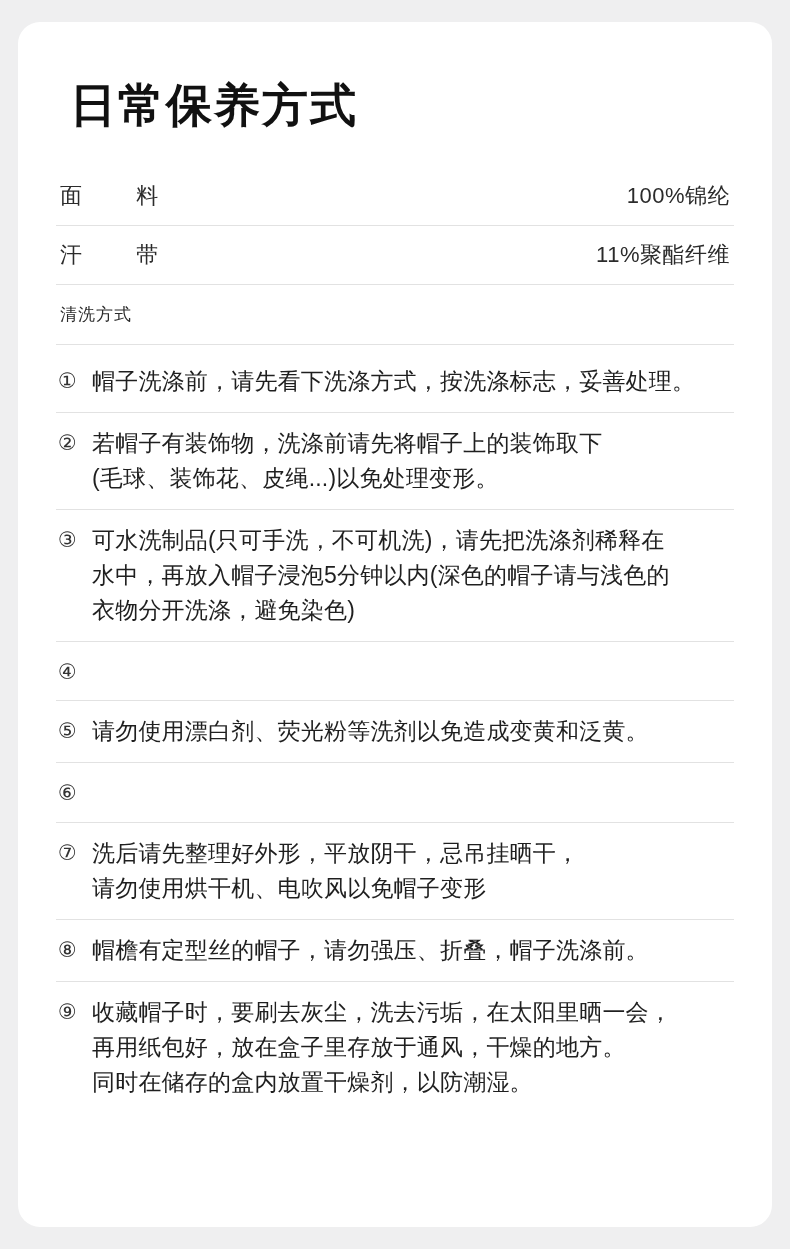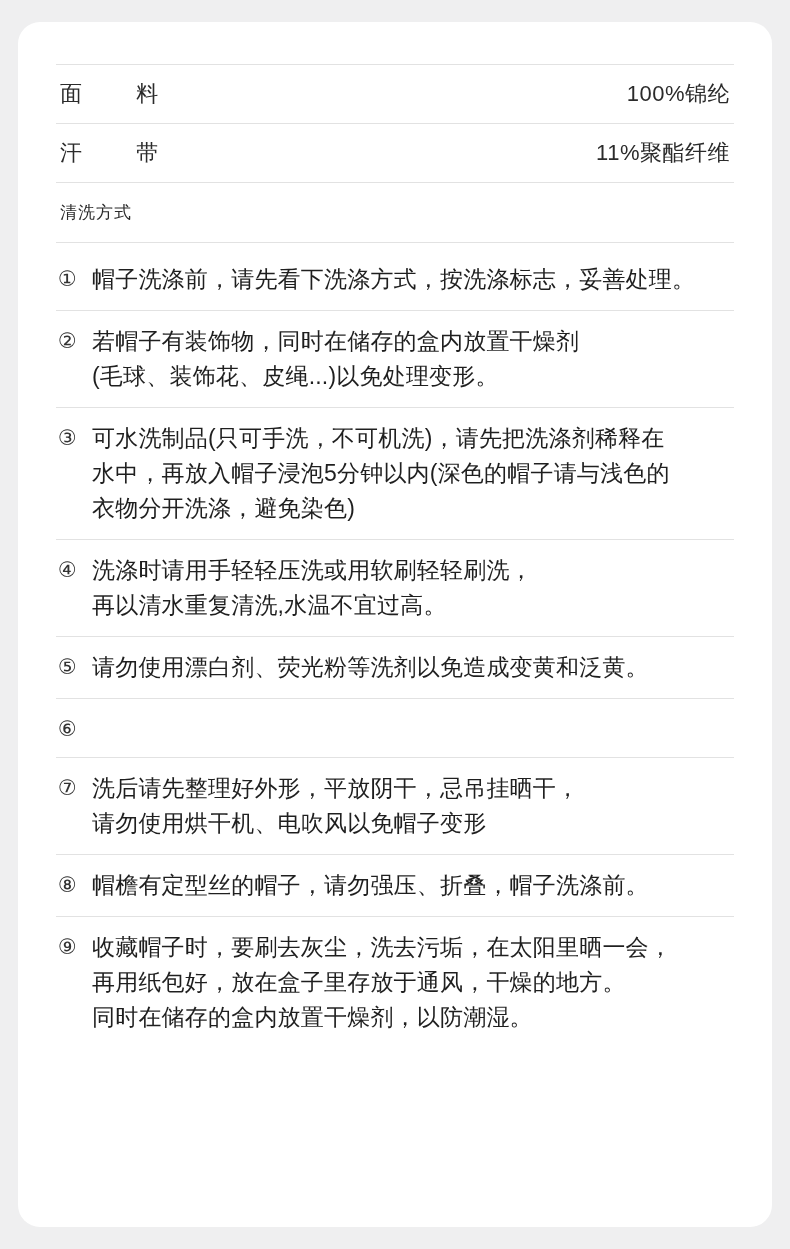--- a/index.html
+++ b/index.html
@@ -97,20 +97,21 @@
     color: #1f1f1f;
     white-space: pre-line;
     letter-spacing: 0.2px;
   }
 </style>
 </head>
 <body>
 
 <div class="card">
 
+  <div class="title">日常保养方式</div>
 
   <div class="spec-row">
     <span class="spec-label">面  料</span>
     <span class="spec-value">100%锦纶</span>
   </div>
 
   <div class="spec-row">
     <span class="spec-label">汗  带</span>
     <span class="spec-value">11%聚酯纤维</span>
   </div>
@@ -119,33 +120,31 @@
     <span class="spec-label">清洗方式</span>
   </div>
 
   <div class="care-list">
     <div class="care-item">
       <div class="care-num">①</div>
       <div class="care-text">帽子洗涤前，请先看下洗涤方式，按洗涤标志，妥善处理。</div>
     </div>
     <div class="care-item">
       <div class="care-num">②</div>
-      <div class="care-text">若帽子有装饰物，同时在储存的盒内放置干燥剂
+      <div class="care-text">若帽子有装饰物，洗涤前请先将帽子上的装饰取下
 (毛球、装饰花、皮绳...)以免处理变形。</div>
     </div>
     <div class="care-item">
       <div class="care-num">③</div>
       <div class="care-text">可水洗制品(只可手洗，不可机洗)，请先把洗涤剂稀释在
 水中，再放入帽子浸泡5分钟以内(深色的帽子请与浅色的
 衣物分开洗涤，避免染色)</div>
     </div>
     <div class="care-item">
       <div class="care-num">④</div>
-      <div class="care-text">洗涤时请用手轻轻压洗或用软刷轻轻刷洗，
-再以清水重复清洗,水温不宜过高。</div>
     </div>
     <div class="care-item">
       <div class="care-num">⑤</div>
       <div class="care-text">请勿使用漂白剂、荧光粉等洗剂以免造成变黄和泛黄。</div>
     </div>
     <div class="care-item">
       <div class="care-num">⑥</div>
     </div>
     <div class="care-item">
       <div class="care-num">⑦</div>

